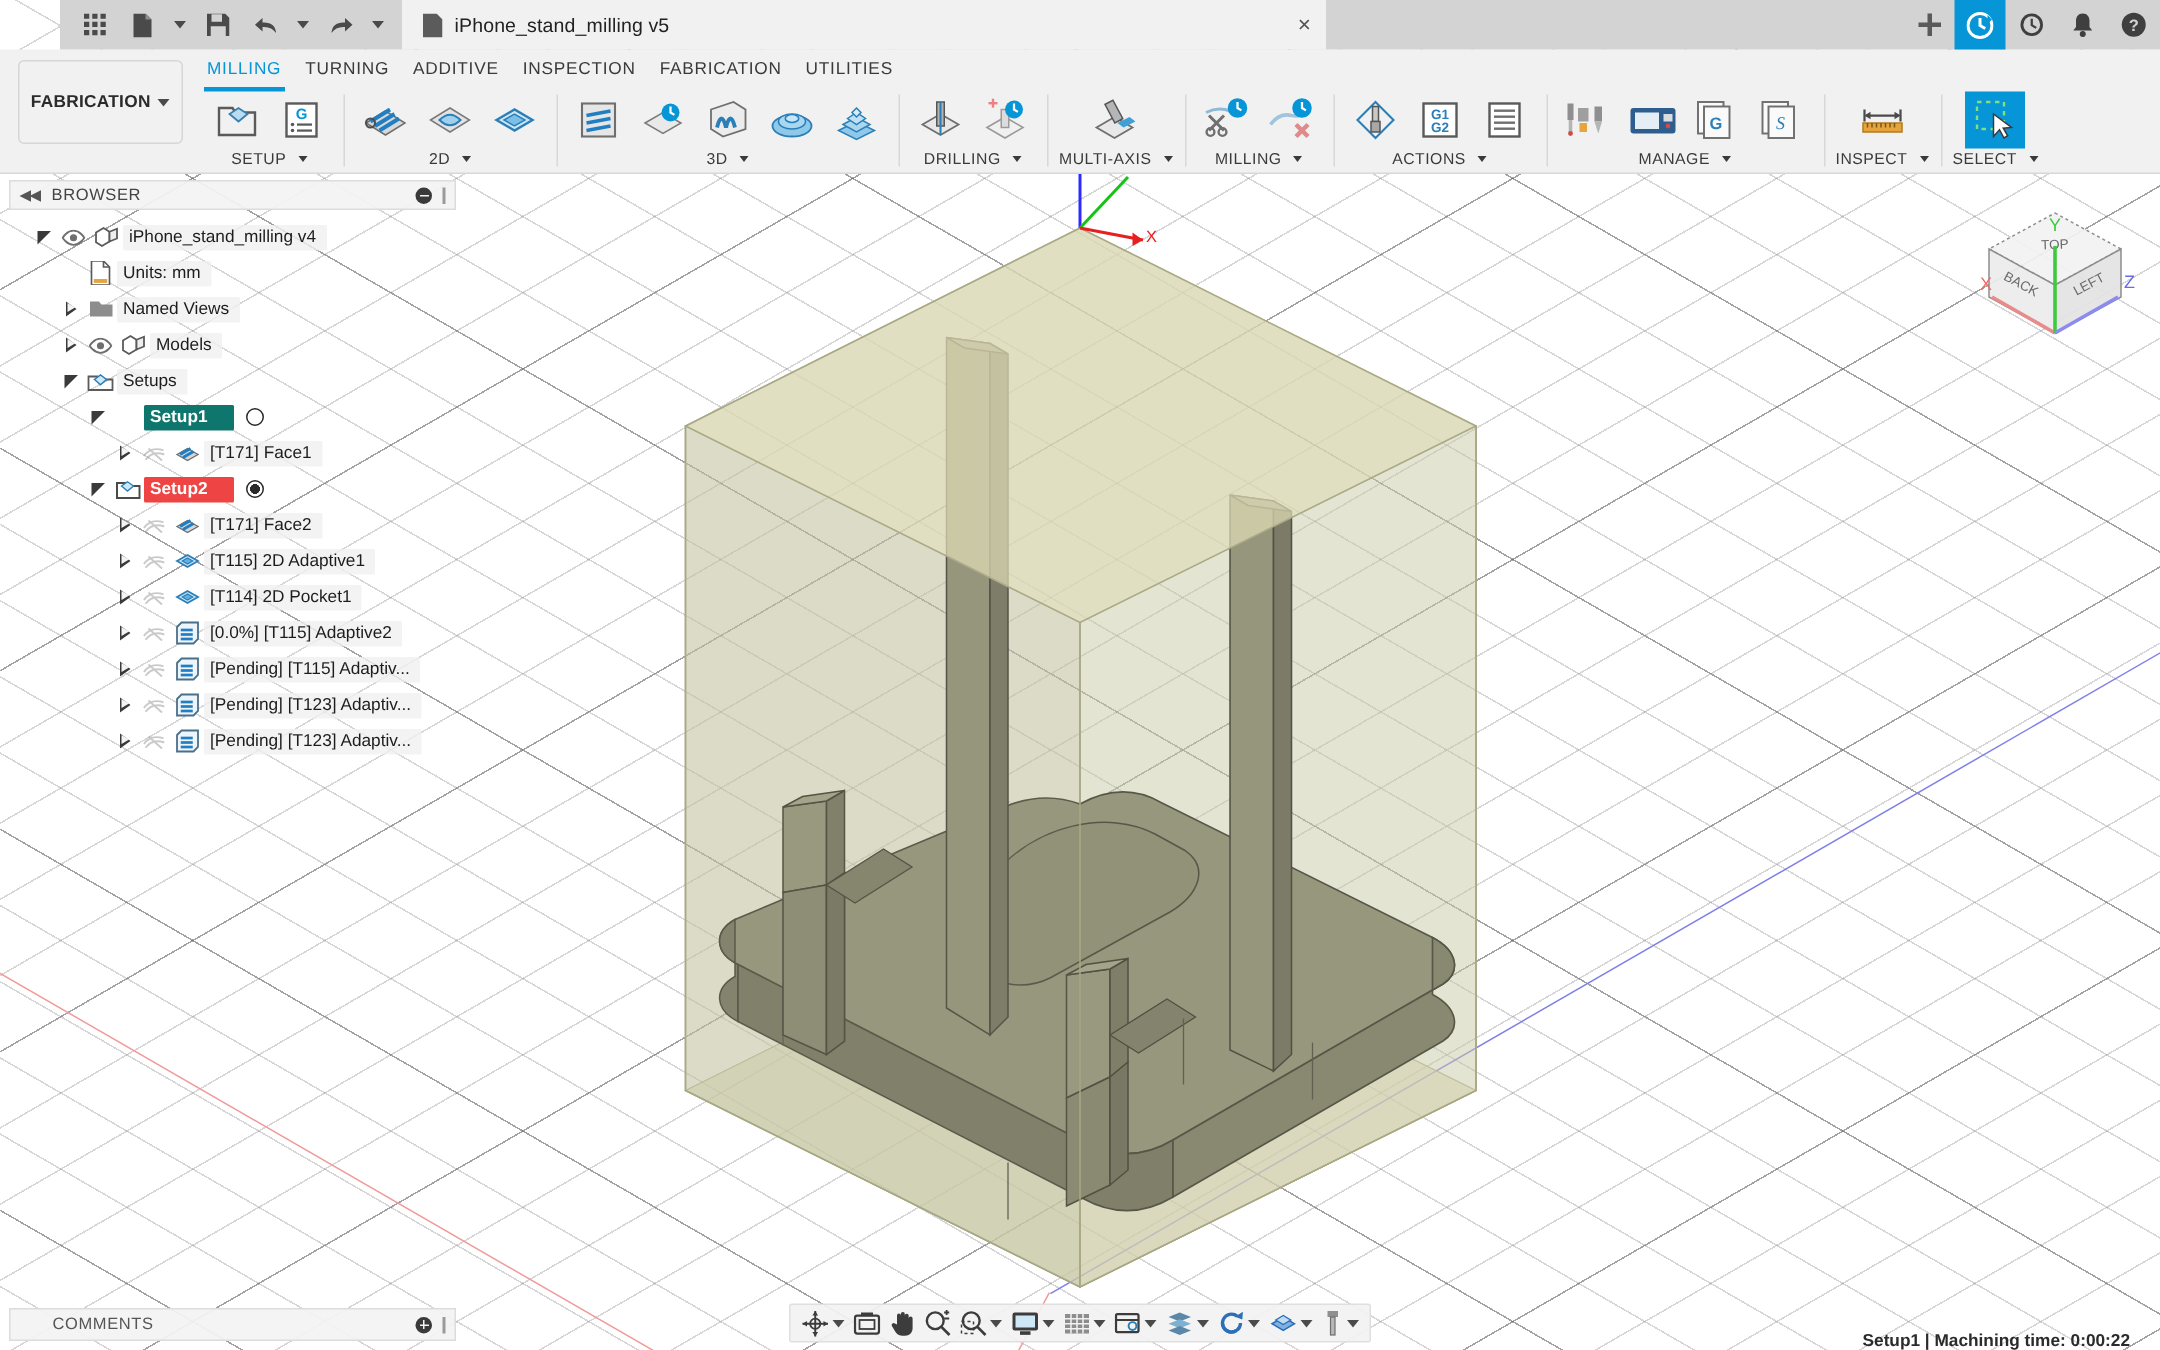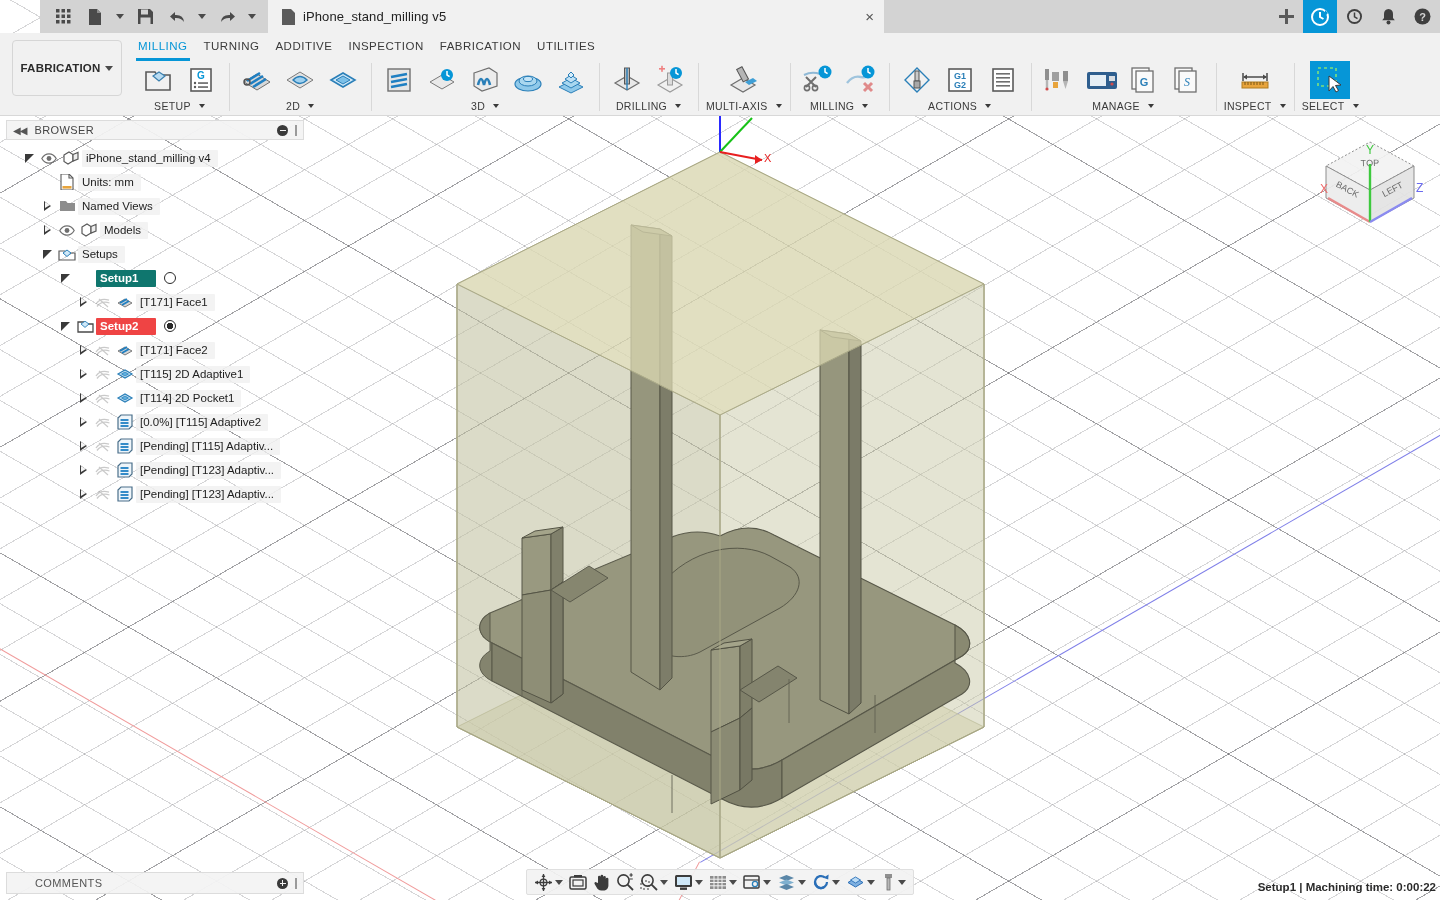--- a/index.html
+++ b/index.html
@@ -139,21 +139,21 @@
   }
   .nb { display: flex; align-items: center; height: 24px; padding: 0 3px; gap: 2px; }
   .nb .gl { color: #3c3c3c; display: flex; align-items: center; }
 
   
   #viewcube { position: absolute; right: 6px; top: 130px; width: 128px; height: 120px; z-index: 29; }
 
   
   #statusbar {
     position: absolute; left: 0; bottom: 0; width: 1440px; height: 26px; z-index: 31;
-    display: flex; align-items: center; justify-content: flex-end; padding-right: 4px;
+    display: flex; align-items: flex-end; justify-content: flex-end; padding-right: 20px;
     font-size: 11.5px; font-weight: bold; color: #2b2b2b;
   }
 </style>
 </head>
 <body>
 
 <div id="app">
 
   <div id="viewport">
     <div class="grid-layer"></div>

